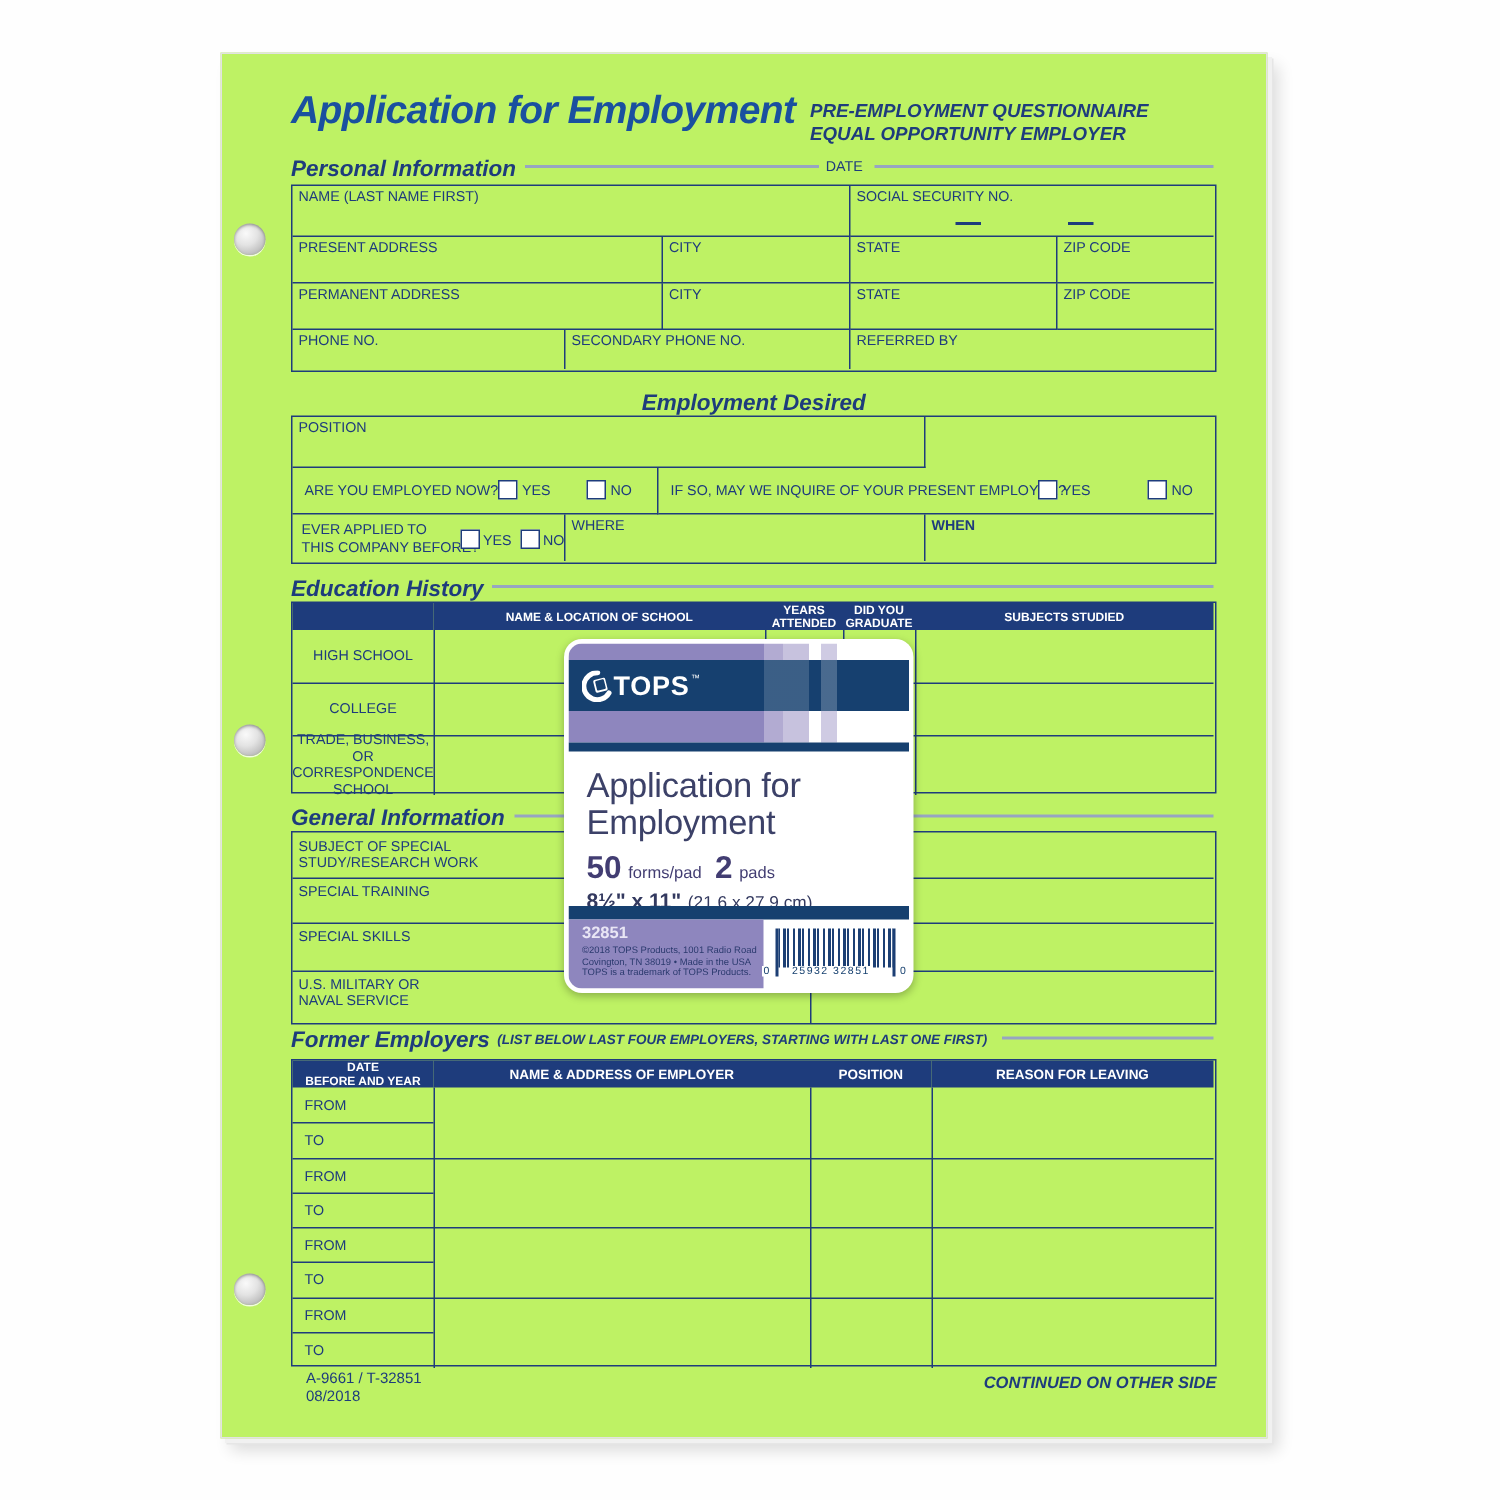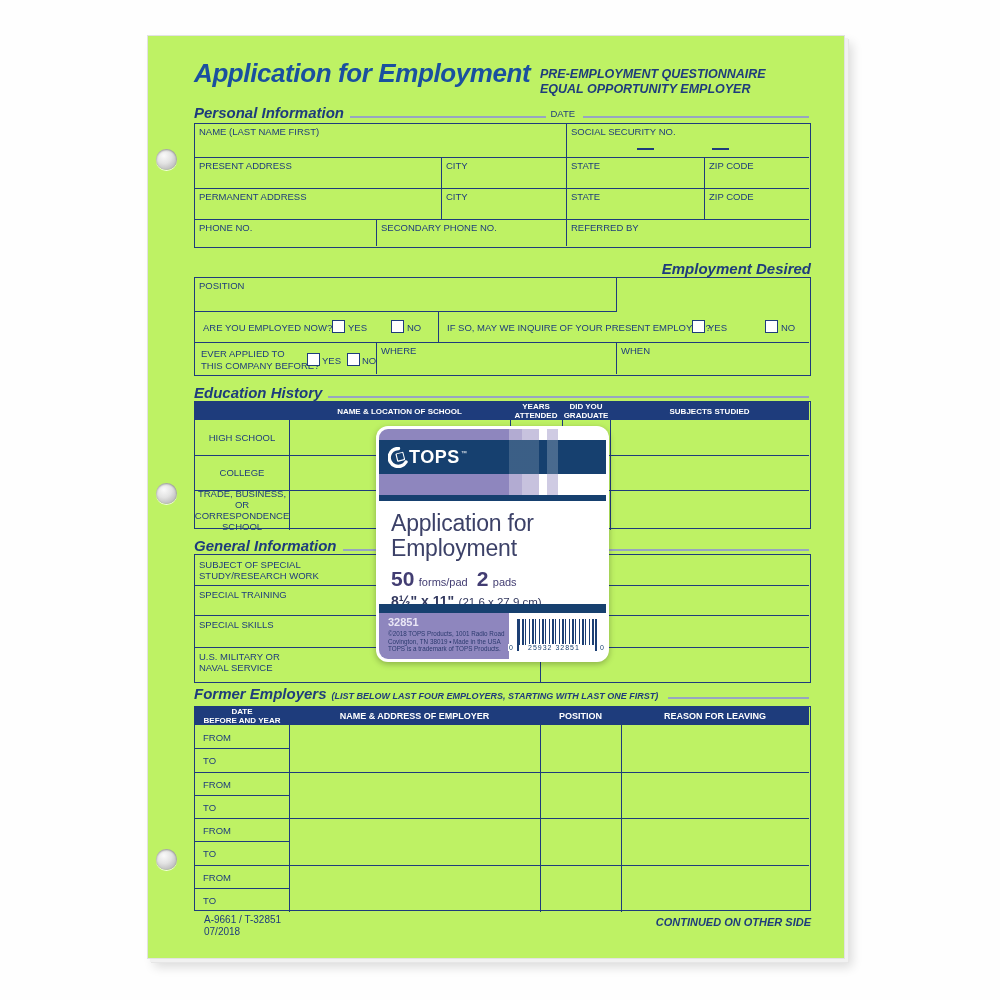--- a/index.html
+++ b/index.html
@@ -7,21 +7,21 @@
   #stage{position:relative;width:1000px;height:1000px;overflow:hidden;background:#fefefe;}
   #paper{position:absolute;left:147px;top:35px;width:696px;height:922px;background:#bef264;
     border:1px solid #e2e2e2;box-shadow:3px 3px 0 #f1f1f1,4px 4px 0 #e6e6e6,7px 8px 10px rgba(0,0,0,.14);}
   .hole{position:absolute;width:21px;height:21px;border-radius:50%;
     background:radial-gradient(circle at 38% 32%,#fafafa 0%,#e3e3e3 40%,#bdbdbd 75%,#b3b3b3 100%);
     box-shadow:inset 0 1px 2px rgba(0,0,0,.35),0 1px 0 rgba(255,255,255,.8);}
   .title{position:absolute;left:46px;top:22px;font-size:26px;font-weight:bold;font-style:italic;
     color:#1a509f;letter-spacing:-.4px;white-space:nowrap;}
   .subtitle{position:absolute;left:392px;top:31px;font-size:12.5px;line-height:15px;font-weight:bold;
     font-style:italic;color:#1e3c7c;white-space:nowrap;}
-  .headrow{position:absolute;left:46px;width:617px;display:flex;align-items:flex-end;}
+  .headrow{position:absolute;left:46px;width:617px;display:flex;align-items:center;}
   .headtxt{font-size:15px;font-weight:bold;font-style:italic;color:#1e3c7c;white-space:nowrap;}
   .headnote{font-size:9px;font-weight:bold;font-style:italic;color:#1e3c7c;margin:0 4px 1px 5px;white-space:nowrap;}
   .rule{flex:1;border-bottom:2px solid #97a5c1;margin:0 2px 3px 6px;}
   .datelbl{font-size:9.5px;color:#1e3c7c;margin:0 2px 2px 2px;}
   .tbl{position:absolute;left:46px;width:617px;border:1.6px solid #1e3c7c;box-sizing:border-box;background:transparent;}
   .cell{position:absolute;box-sizing:border-box;}
   .bR{border-right:1.2px solid #1e3c7c;}
   .bB{border-bottom:1.2px solid #1e3c7c;}
   .cl{font-size:9.5px;color:#1e3c7c;padding:2px 0 0 4px;line-height:11px;}
   .vl{position:absolute;width:1.2px;background:#1e3c7c;}
@@ -161,21 +161,21 @@
       <span class="cbl" style="left:6px;top:5px;">EVER APPLIED TO</span>
       <span class="cbl" style="left:6px;top:17px;">THIS COMPANY BEFORE?</span>
       <span class="cb" style="left:112px;top:10px;"></span>
       <span class="cbl" style="left:127px;top:12px;">YES</span>
       <span class="cb" style="left:152px;top:10px;"></span>
       <span class="cbl" style="left:167px;top:12px;">NO</span>
     </div>
     <div class="cell bR" style="left:182px;top:65px;width:240px;height:31px;">
       <div class="cl">WHERE</div>
         </div>
-    <div class="cell" style="left:422px;top:65px;width:192px;height:31px;">
+    <div class="cell" style="left:422px;top:65px;width:192px;height:31px;font-weight:bold;">
       <div class="cl">WHEN</div>
         </div>
   </div>
 
   <div class="headrow" style="top:348px;">
     <span class="headtxt">Education History</span>
     <span class="rule"></span>
   </div>
 
   <div class="tbl" style="top:365px;height:128px;">
@@ -252,21 +252,21 @@
     <div class="cl" style="position:absolute;left:4px;top:70px;">FROM</div>
     <div class="cl" style="position:absolute;left:4px;top:93px;">TO</div>
     <div class="cl" style="position:absolute;left:4px;top:116px;">FROM</div>
     <div class="cl" style="position:absolute;left:4px;top:139px;">TO</div>
     <div class="cl" style="position:absolute;left:4px;top:163px;">FROM</div>
     <div class="cl" style="position:absolute;left:4px;top:186px;">TO</div>
   </div>
 
   <div class="ftr" style="left:46px;top:878px;">
     <div>A-9661 / T-32851</div>
-    <div>07/2018</div>
+    <div>08/2018</div>
   </div>
   <div class="continued">CONTINUED ON OTHER SIDE</div>
 
   <div id="sticker">
    <div id="stickerIn">
     <div class="band-purple" style="top:0;height:11px;"></div>
     <div class="band-navy">
       <div class="brand">
         <svg width="21" height="21" viewBox="0 0 21 21">
           <path d="M10.5 1.5 A9 9 0 1 0 18 15" fill="none" stroke="#ffffff" stroke-width="3.4" stroke-linecap="round"></path>

